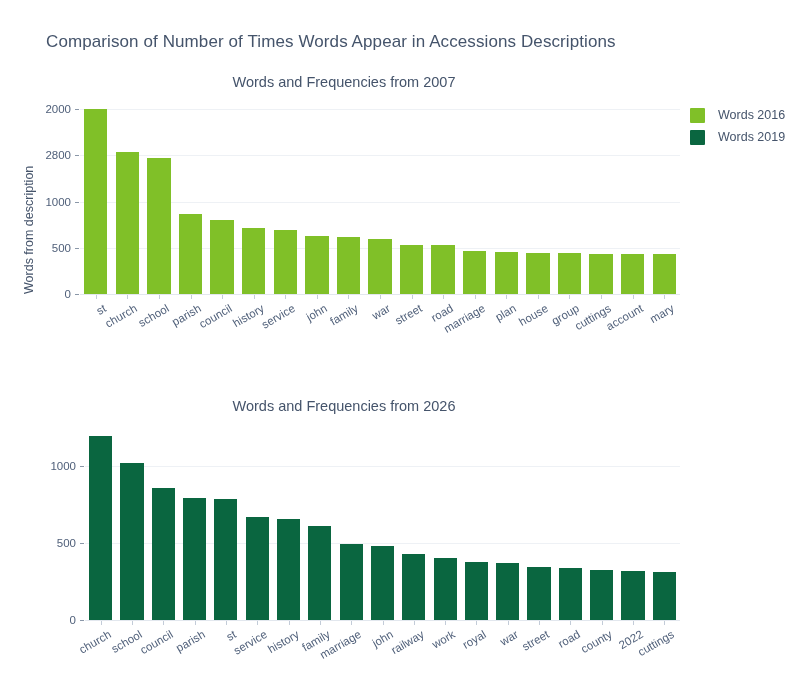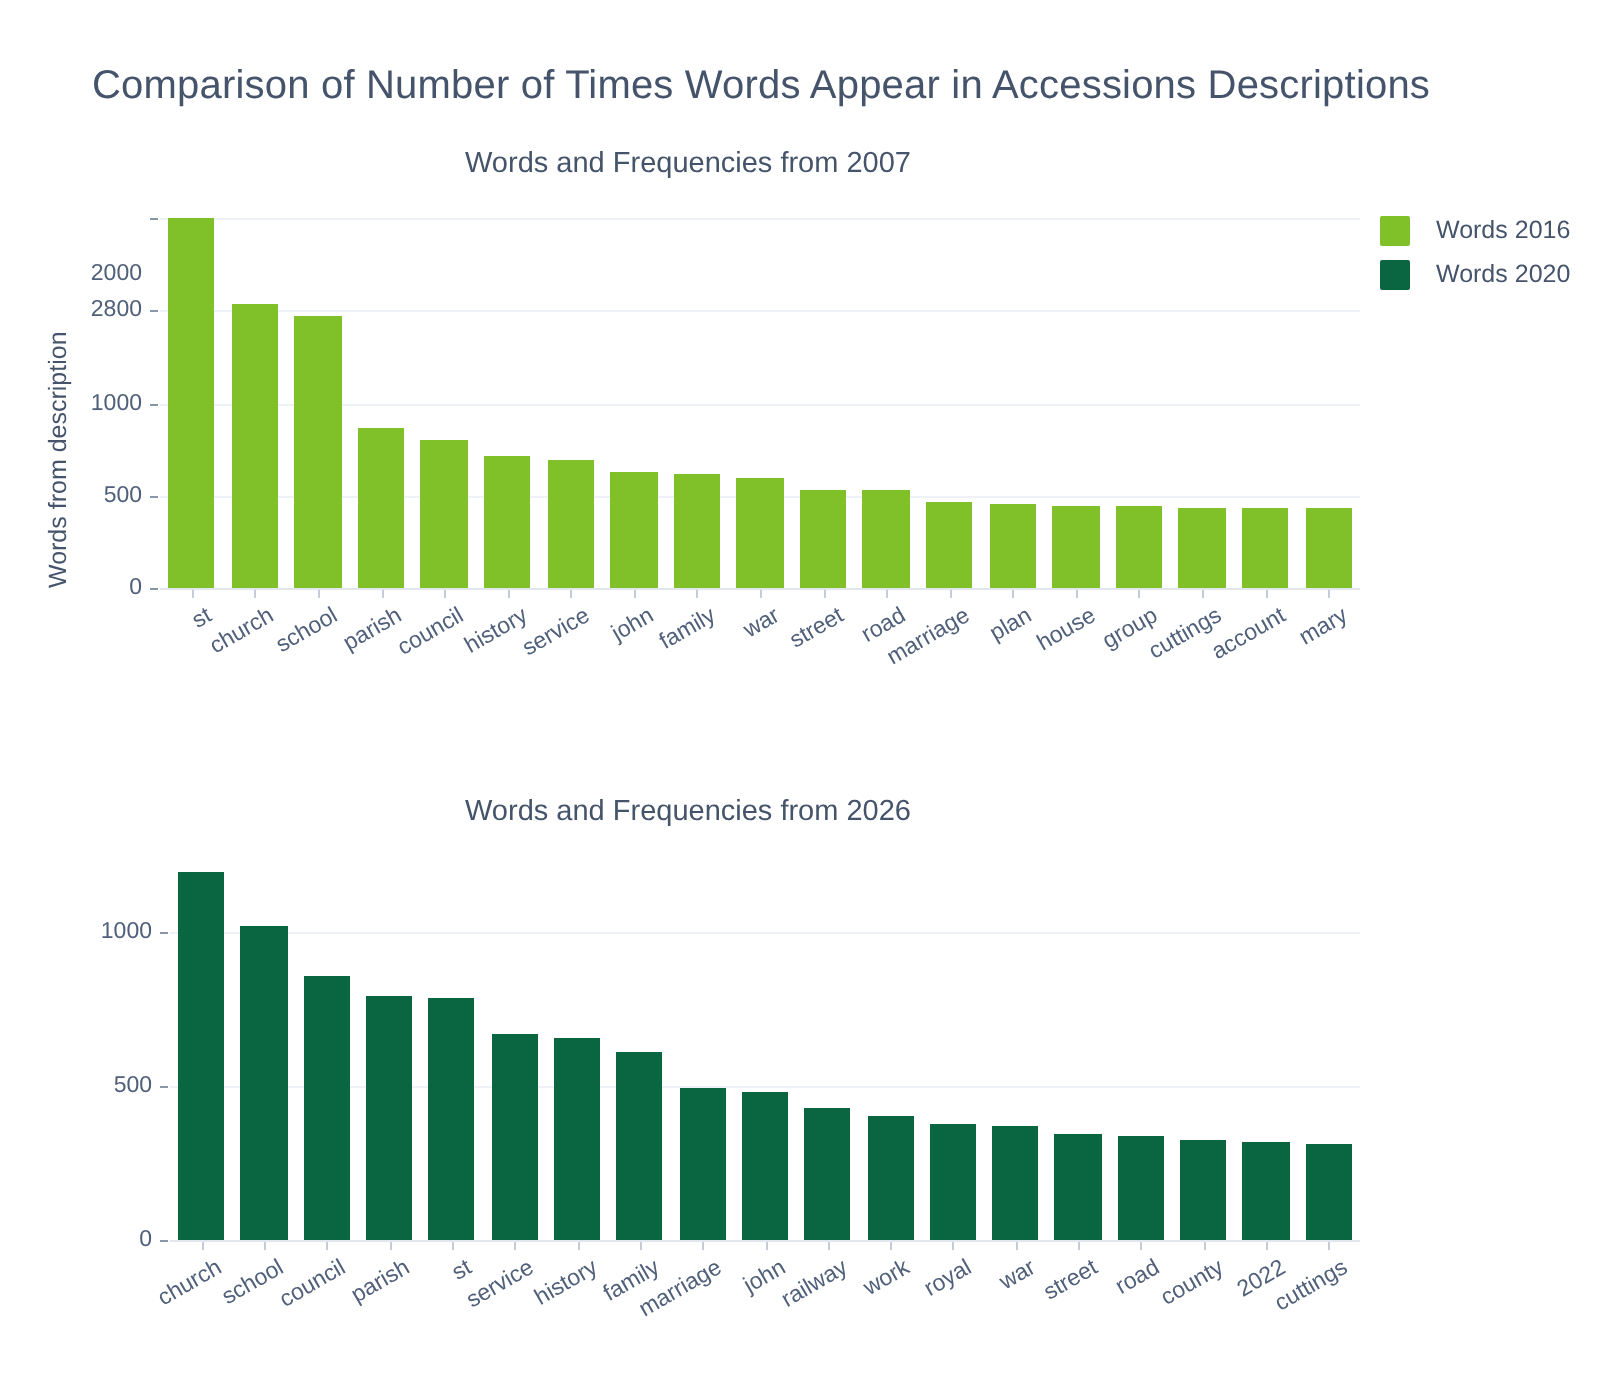--- a/index.html
+++ b/index.html
@@ -19,21 +19,21 @@
     position: absolute;
     inset: 0;
     background: #ffffff;
   }
 
   
   .main-title {
     position: absolute;
     left: 46px;
     top: 32px;
-    font-size: 20px;
+    font-size: 17px;
     color: #45546b;
     letter-spacing: 0.1px;
     white-space: nowrap;
   }
 
   
   .legend {
     position: absolute;
     left: 690px;
     top: 105px;
@@ -167,21 +167,21 @@
 
   <div class="main-title">Comparison of Number of Times Words Appear in Accessions Descriptions</div>
 
   <div class="legend">
     <div class="legend-row">
       <span class="legend-swatch" id="sw0" style="background: rgb(128, 192, 40);"></span>
       <span class="legend-label">Words 2016</span>
     </div>
     <div class="legend-row">
       <span class="legend-swatch" id="sw1" style="background: rgb(10, 102, 64);"></span>
-      <span class="legend-label">Words 2020</span>
+      <span class="legend-label">Words 2019</span>
     </div>
   </div>
 
   <div class="subplot" id="sp0" style="left:0px; top:74px; width:688px; height:295px;">
     <div class="subplot-title">Words and Frequencies from 2007</div>
     <div class="yaxis-title" id="ytitle0" style="left: 22px; top: 220px;">Words from description</div>
     <div class="plot-area" id="plot0" style="left: 80px; top: 35px; width: 600px; height: 185px;">
         <div class="zeroline" style="top: 185px;"></div>
         <div class="gridline" style="top: 138.75px;"></div>
         <div class="gridline" style="top: 92.5px;"></div>
@@ -248,21 +248,21 @@
         </div>
       </div>
   <div class="ytick" style="top: 220px; right: 617px;">0</div>
       <div class="ytick-mark" style="top: 220px; left: 75px;"></div>
       <div class="ytick" style="top: 173.75px; right: 617px;">500</div>
       <div class="ytick-mark" style="top: 173.75px; left: 75px;"></div>
       <div class="ytick" style="top: 127.5px; right: 617px;">1000</div>
       <div class="ytick-mark" style="top: 127.5px; left: 75px;"></div>
       <div class="ytick" style="top: 81.25px; right: 617px;">2800</div>
       <div class="ytick-mark" style="top: 81.25px; left: 75px;"></div>
-      <div class="ytick" style="top: 35px; right: 617px; margin-top: 28px;">2000</div>
+      <div class="ytick" style="top: 35px; right: 617px;">2000</div>
       <div class="ytick-mark" style="top: 35px; left: 75px;"></div>
       <div class="xtick-mark" style="left: 95.7895px; top: 221px;"></div>
       <div class="xlabel" style="left: 101.789px; top: 228px; margin-left: -200px; width: 200px;">st</div>
       <div class="xtick-mark" style="left: 127.368px; top: 221px;"></div>
       <div class="xlabel" style="left: 133.368px; top: 228px; margin-left: -200px; width: 200px;">church</div>
       <div class="xtick-mark" style="left: 158.947px; top: 221px;"></div>
       <div class="xlabel" style="left: 164.947px; top: 228px; margin-left: -200px; width: 200px;">school</div>
       <div class="xtick-mark" style="left: 190.526px; top: 221px;"></div>
       <div class="xlabel" style="left: 196.526px; top: 228px; margin-left: -200px; width: 200px;">parish</div>
       <div class="xtick-mark" style="left: 222.105px; top: 221px;"></div>

